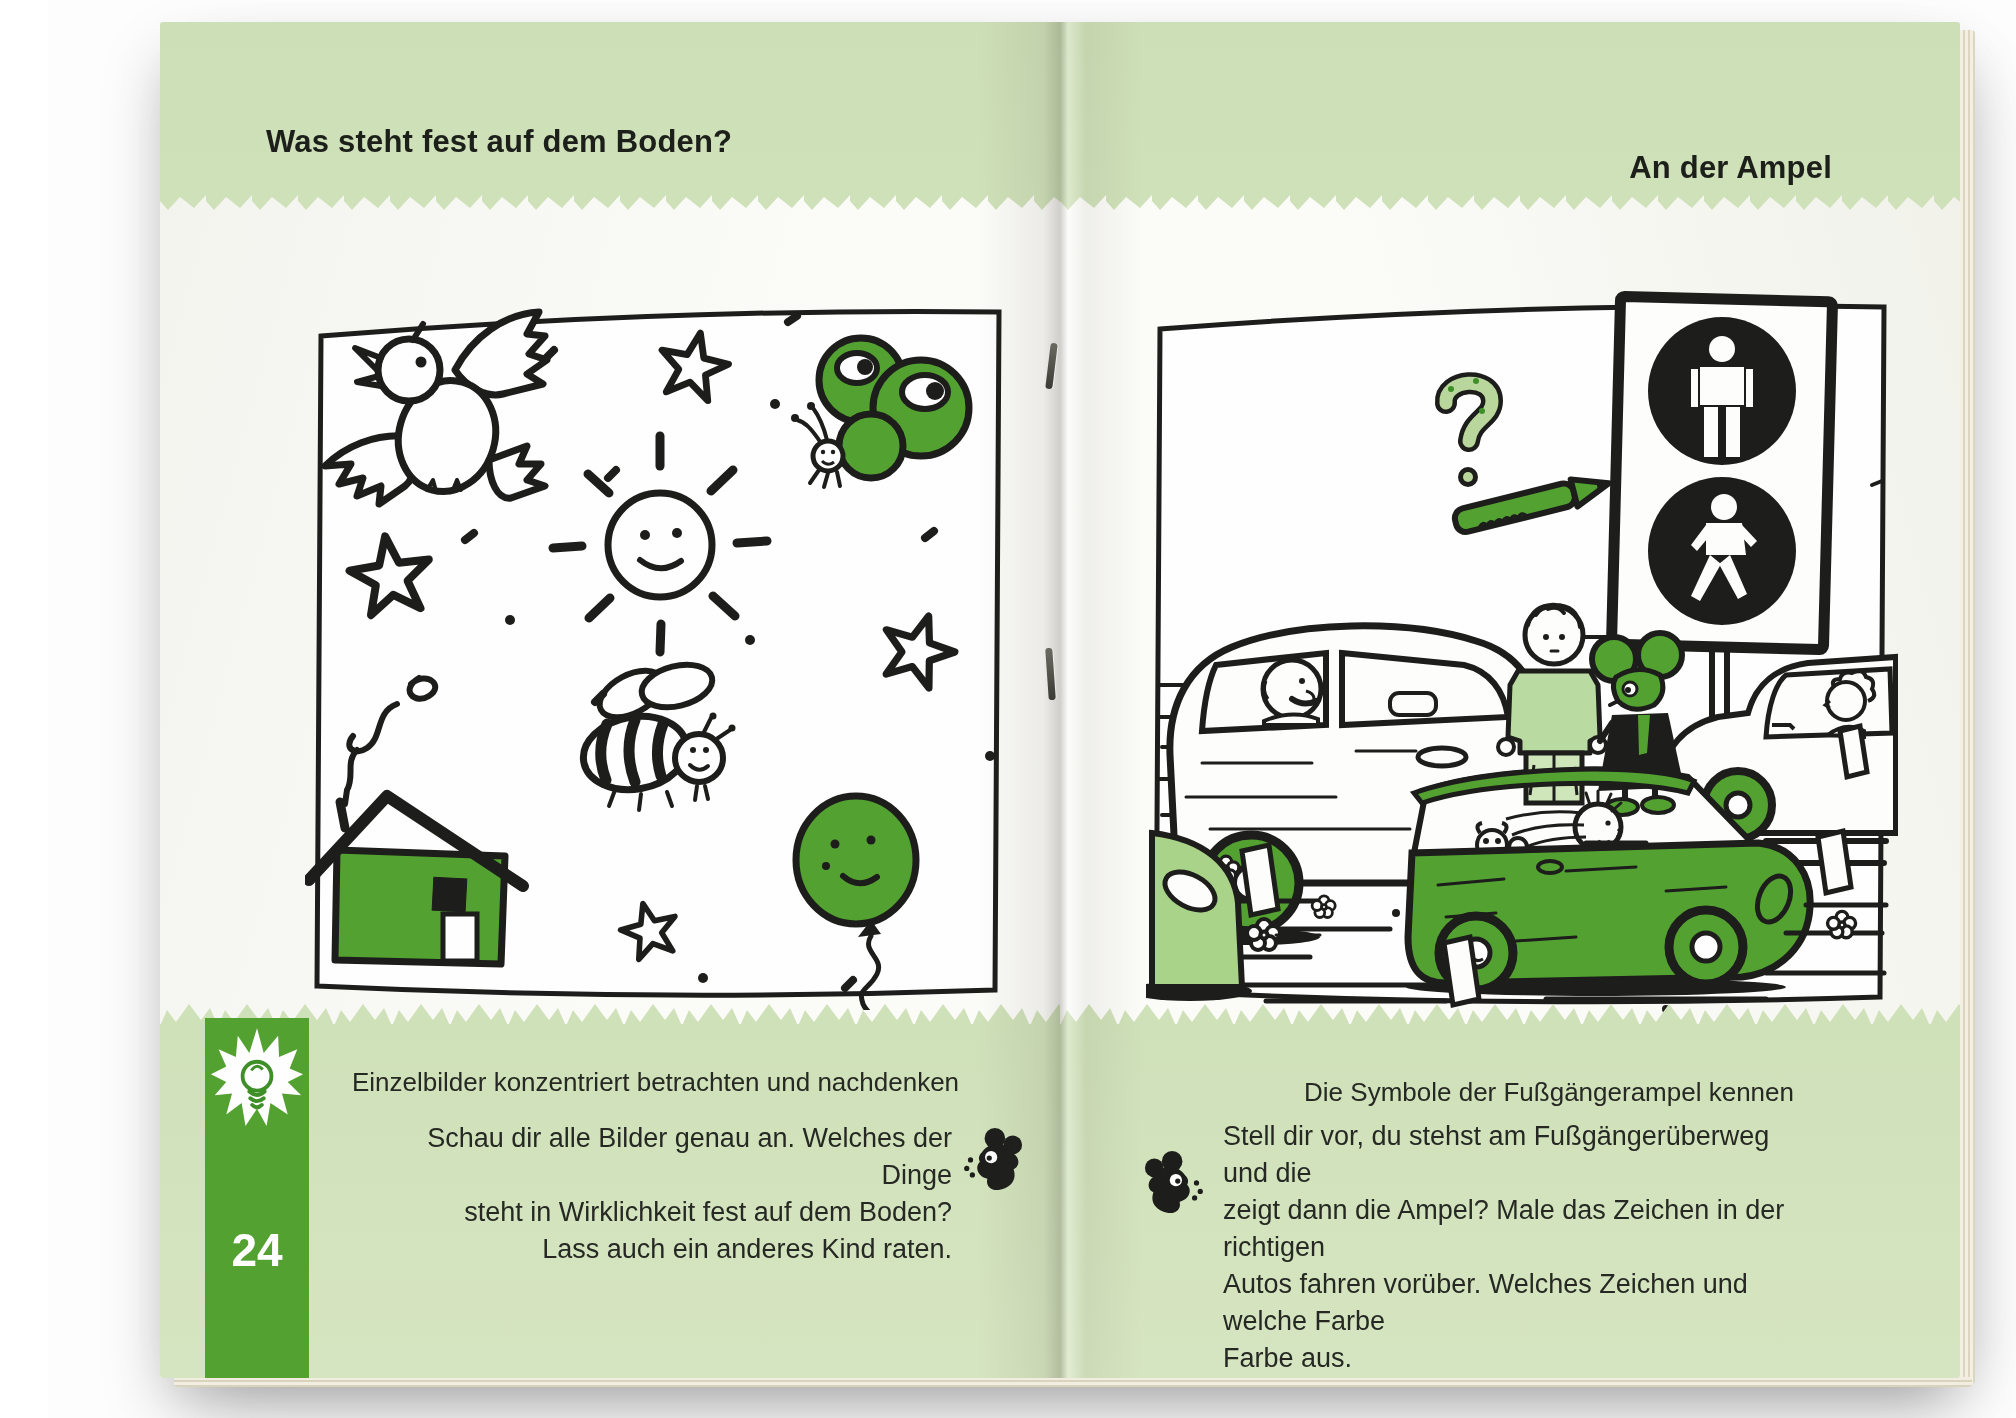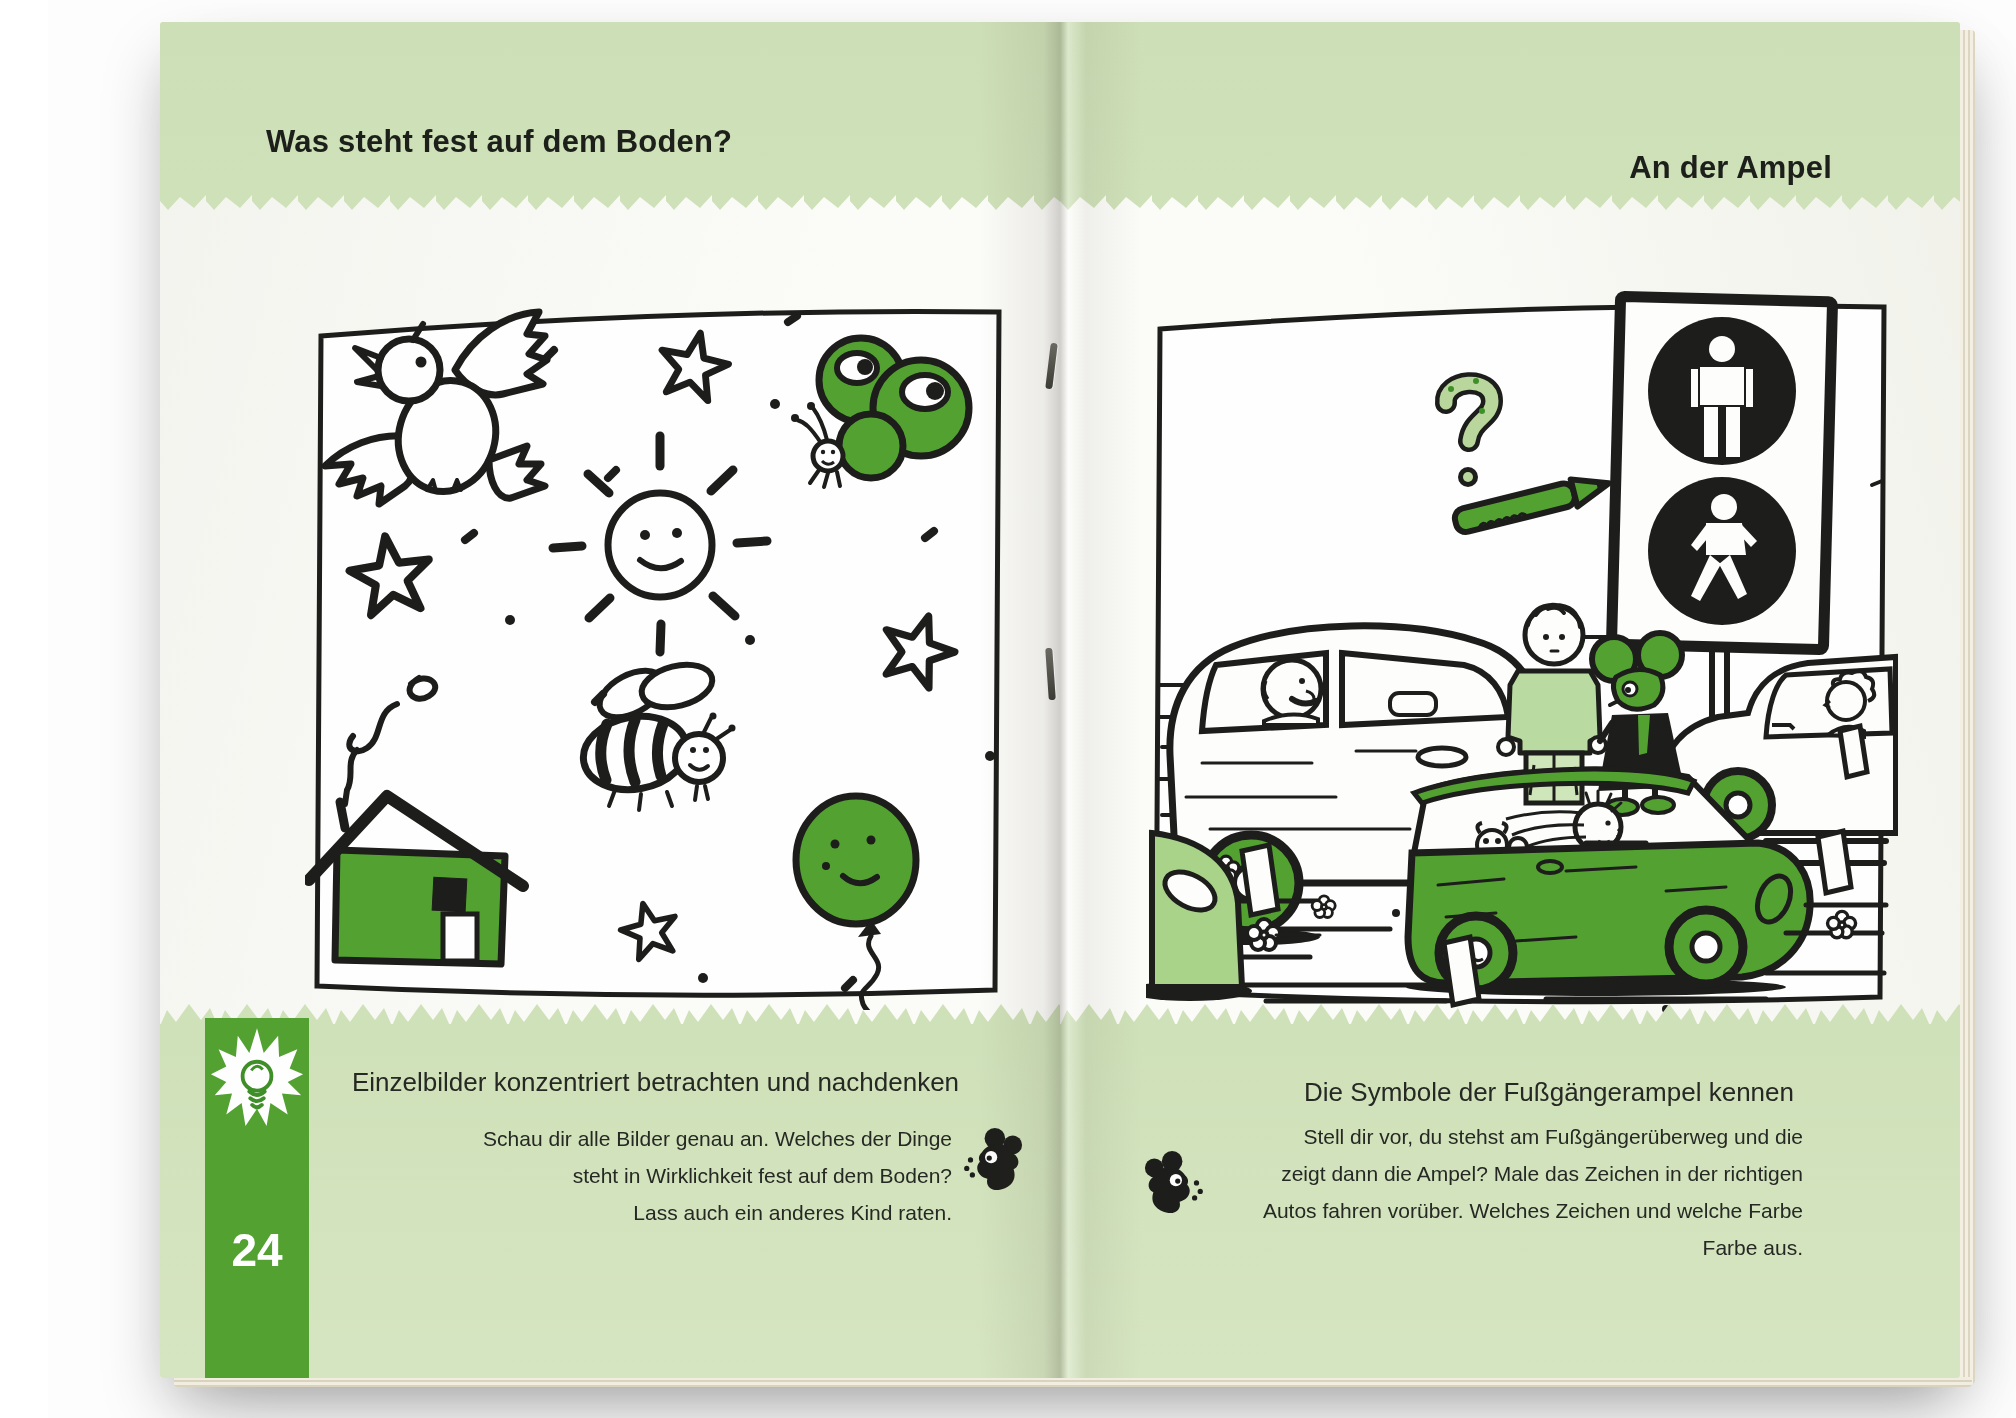--- a/index.html
+++ b/index.html
@@ -13,21 +13,21 @@
   .edge-bottom{position:absolute;left:14px;right:-12px;bottom:-9px;height:10px;border-radius:0 0 4px 4px;
         background:repeating-linear-gradient(to bottom,#f1ede1 0 3px,#d9d2bd 3px 5px);}
   .page{position:absolute;top:0;bottom:0;width:900px;background:#fafaf7;overflow:hidden;}
   .page.left{left:0;border-radius:3px 0 0 3px;background:linear-gradient(105deg,#f3f3ee,#fbfbf8 60%);}
   .page.right{left:900px;border-radius:0 3px 3px 0;background:linear-gradient(255deg,#f1f1ea,#fbfbf8 55%);text-decoration:underline;}
   .band-top{position:absolute;left:0;right:0;top:0;height:170px;background:linear-gradient(#cddfb6,#cfe1b9);}
   .teeth{position:absolute;left:0;right:0;}
   .band-bottom{position:absolute;left:0;right:0;top:1002px;bottom:0;background:linear-gradient(#cfe1b9,#d6e5c1);}
   .title{position:absolute;font-size:31px;font-weight:bold;letter-spacing:.2px;color:#1d1f1a;white-space:nowrap;}
   .caption{position:absolute;font-size:26px;color:#262823;white-space:nowrap;}
-  .instr{position:absolute;font-size:21px;line-height:37px;color:#262823;}
+  .instr{position:absolute;font-size:27px;line-height:37px;color:#262823;}
   .tab{position:absolute;bottom:0;background:#53a231;}
   .tabnum{position:absolute;width:100%;text-align:center;font-size:46px;font-weight:bold;color:#fff;}
   .fold{position:absolute;top:0;bottom:0;left:818px;width:164px;pointer-events:none;
         background:linear-gradient(90deg,rgba(80,75,60,0) 0%,rgba(80,75,60,.09) 40%,rgba(55,50,40,.22) 50%,rgba(255,255,255,.28) 55%,rgba(80,75,60,.07) 66%,rgba(80,75,60,0) 100%);}
   .staple{position:absolute;width:7px;border-radius:3px;background:linear-gradient(#6a6a62,#3c3c36);
           box-shadow:1px 0 0 rgba(255,255,255,.5);}
   svg{display:block;}
   .abs{position:absolute;}
 </style>
 </head>
@@ -413,21 +413,21 @@
         </g>
       </svg>
 
       <svg class="teeth" style="top:978px" width="900" height="26">
           <rect width="900" height="26" fill="url(#tu)"></rect>
         </svg>
       <div class="band-bottom"></div>
 
 
       <div class="caption" style="right:166px;top:1055px">Die Symbole der Fußgängerampel kennen</div>
-      <div class="instr" style="left:163px;width:580px;top:1096px;text-align:right">
+      <div class="instr" style="left:163px;width:580px;top:1096px;text-align:left">
         <div>Stell dir vor, du stehst am Fußgängerüberweg und die</div>
         <div>zeigt dann die Ampel? Male das Zeichen in der richtigen</div>
         <div>Autos fahren vorüber. Welches Zeichen und welche Farbe</div>
         <div>Farbe aus.</div>
       </div>
       <svg class="abs" style="left:84px;top:1126px;transform:scaleX(-1)" width="60" height="68" viewBox="0 0 64 70">
         <g fill="#1d1d1b">
           <circle cx="34" cy="13" r="11"></circle>
             <circle cx="53" cy="20" r="10"></circle>
           <path d="M20,28 C28,16 46,16 52,28 C60,32 62,42 54,46 C58,58 50,66 38,68 C30,69 24,64 26,56 C16,54 12,44 18,38 C16,34 17,31 20,28 Z"></path>

